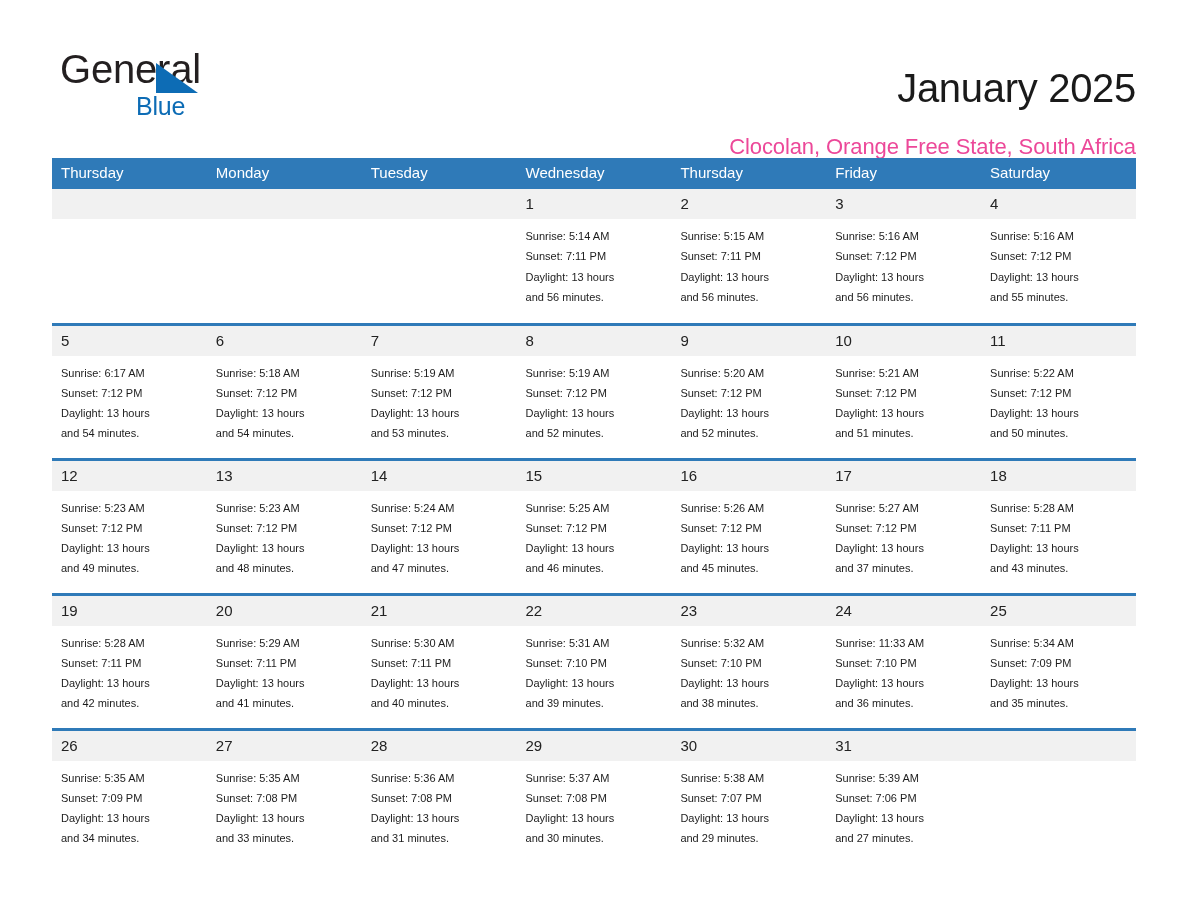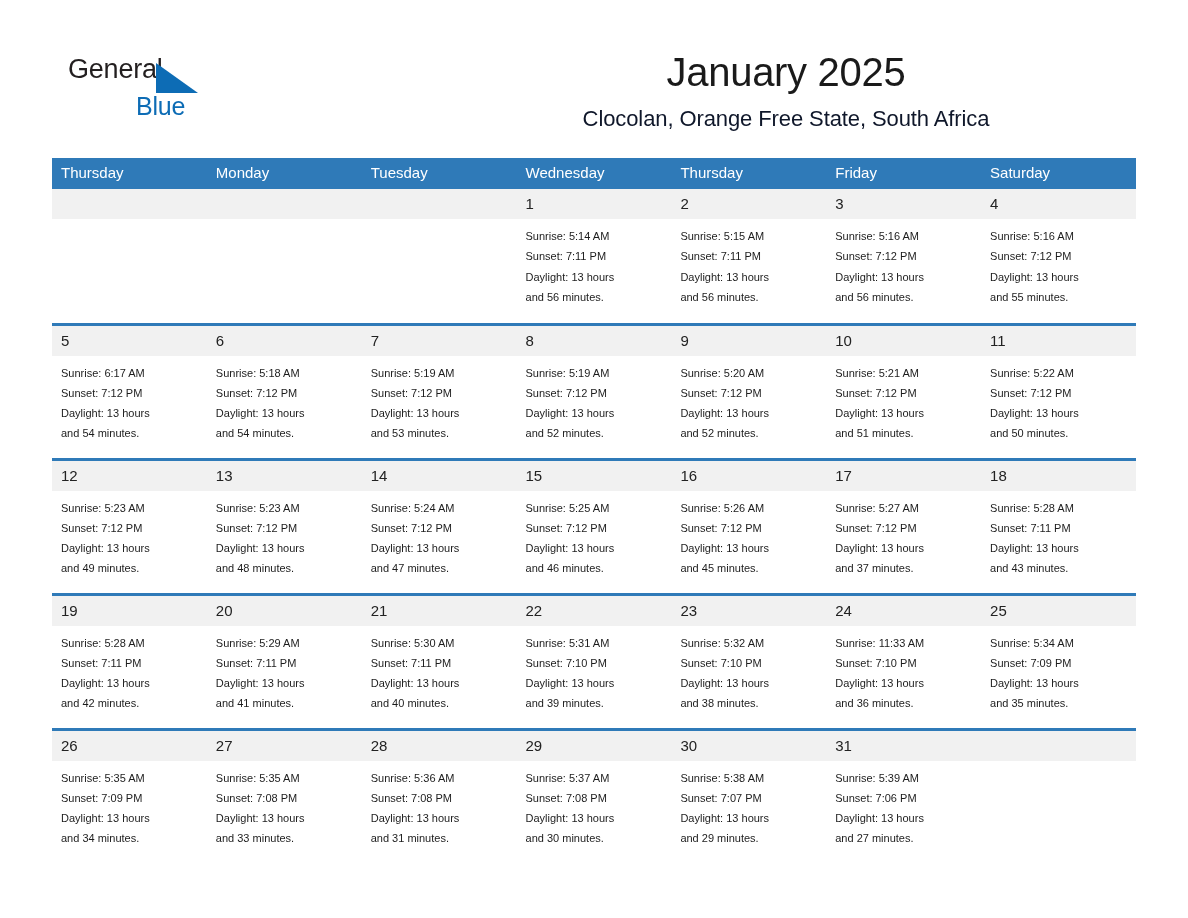--- a/index.html
+++ b/index.html
@@ -28,23 +28,23 @@
   }
   .brand {
     position: absolute;
     left: 8px;
     top: 6px;
     width: 200px;
     height: 78px;
   }
   .brand-general {
     position: absolute;
-    left: 8px;
+    left: 0;
     top: 0;
-    font-size: 27px;
+    font-size: 40px;
     letter-spacing: -0.2px;
     color: #231f20;
     line-height: 38px;
   }
   .brand-tri {
     position: absolute;
     left: 96px;
     top: 13px;
     width: 0;
     height: 0;
@@ -56,37 +56,37 @@
     left: 76px;
     top: 37px;
     font-size: 25px;
     letter-spacing: -0.2px;
     color: #0d6cb5;
     line-height: 38px;
   }
   .title-block {
     position: absolute;
     right: 0;
-    top: 0;
-    text-align: center;
+    top: 16px;
+    text-align: right;
     width: 700px;
   }
   .month-title {
     font-size: 40px;
     font-weight: normal;
     color: #1a1a1a;
     line-height: 56px;
     letter-spacing: -0.3px;
   }
   .location {
     font-size: 22px;
     font-weight: normal;
-    color: #0f172a;
+    color: #ec4899;
     line-height: 34px;
-    margin-top: 2px;
+    margin-top: 14px;
     letter-spacing: -0.1px;
   }
 
   
   .calendar {
     position: absolute;
     left: 52px;
     top: 158px;
     width: 1084px;
     border-collapse: collapse;

